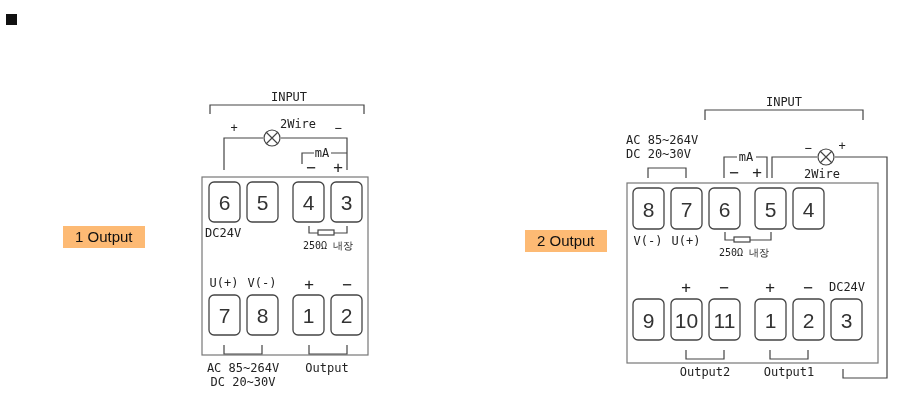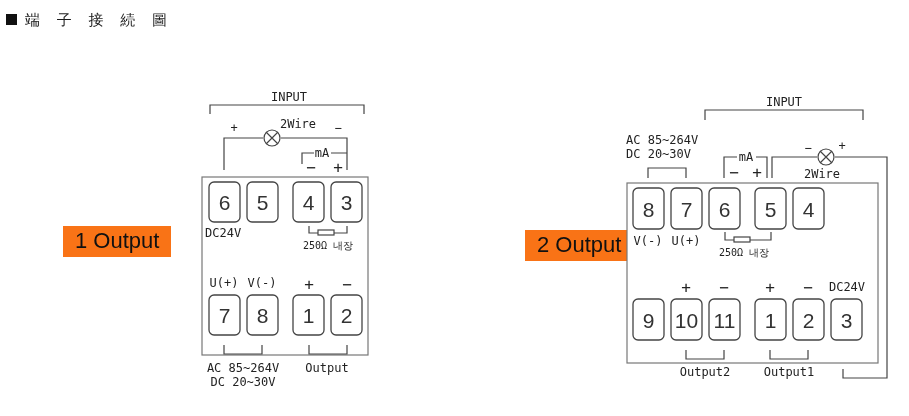--- a/index.html
+++ b/index.html
@@ -1,35 +1,35 @@
 <!DOCTYPE html>
 <html><head>
 <meta charset="utf-8">
 <style>
   html, body { margin: 0; padding: 0; background: #ffffff; }
   body { width: 909px; height: 416px; position: relative; overflow: hidden;
          font-family: "DejaVu Sans", sans-serif; color: #1a1a1a; }
   .title { position: absolute; left: 6px; top: 11px; font-size: 15px; letter-spacing: 6px;
            font-family: "DejaVu Sans", sans-serif; }
   .title .sq { display: inline-block; width: 11px; height: 11px; background: #111; margin-right: 8px; vertical-align: 0px; }
-  .badge { position: absolute; background: #f97316; color: #111; font-size: 22px;
+  .badge { position: absolute; background: #fdba74; color: #111; font-size: 15px;
            font-family: "Liberation Sans", sans-serif; padding: 2px 12px 3px 12px; }
   svg { position: absolute; left: 0; top: 0; }
   svg text { font-family: "DejaVu Sans Mono", monospace; fill: #222; }
   .num { font-family: "Liberation Sans", sans-serif; font-size: 21px; fill: #333; }
   .lbl { font-size: 12px; }
   .sign { font-size: 16px; }
   .ln { stroke: #444; stroke-width: 1.2; fill: none; }
   .box { stroke: #777; stroke-width: 1.2; fill: #fff; }
   .term { stroke: #444; stroke-width: 1.3; fill: #fff; }
 </style>
 </head>
 <body>
 
-<div class="title"><span class="sq"></span><span>端 子 接 続 圖</span></div>
+<div class="title"><span class="sq"></span></div>
 
 <div class="badge" style="left:63px; top:226px;">1 Output</div>
 <div class="badge" style="left:477px; top:230px;margin-left:48px;">2 Output</div>
 
 <svg width="909" height="416" viewBox="0 0 909 416">
 
   <g>
 
     <text x="289" y="101" class="lbl" text-anchor="middle">INPUT</text>
     <path class="ln" d="M210 114 V105 H364 V114"></path>

